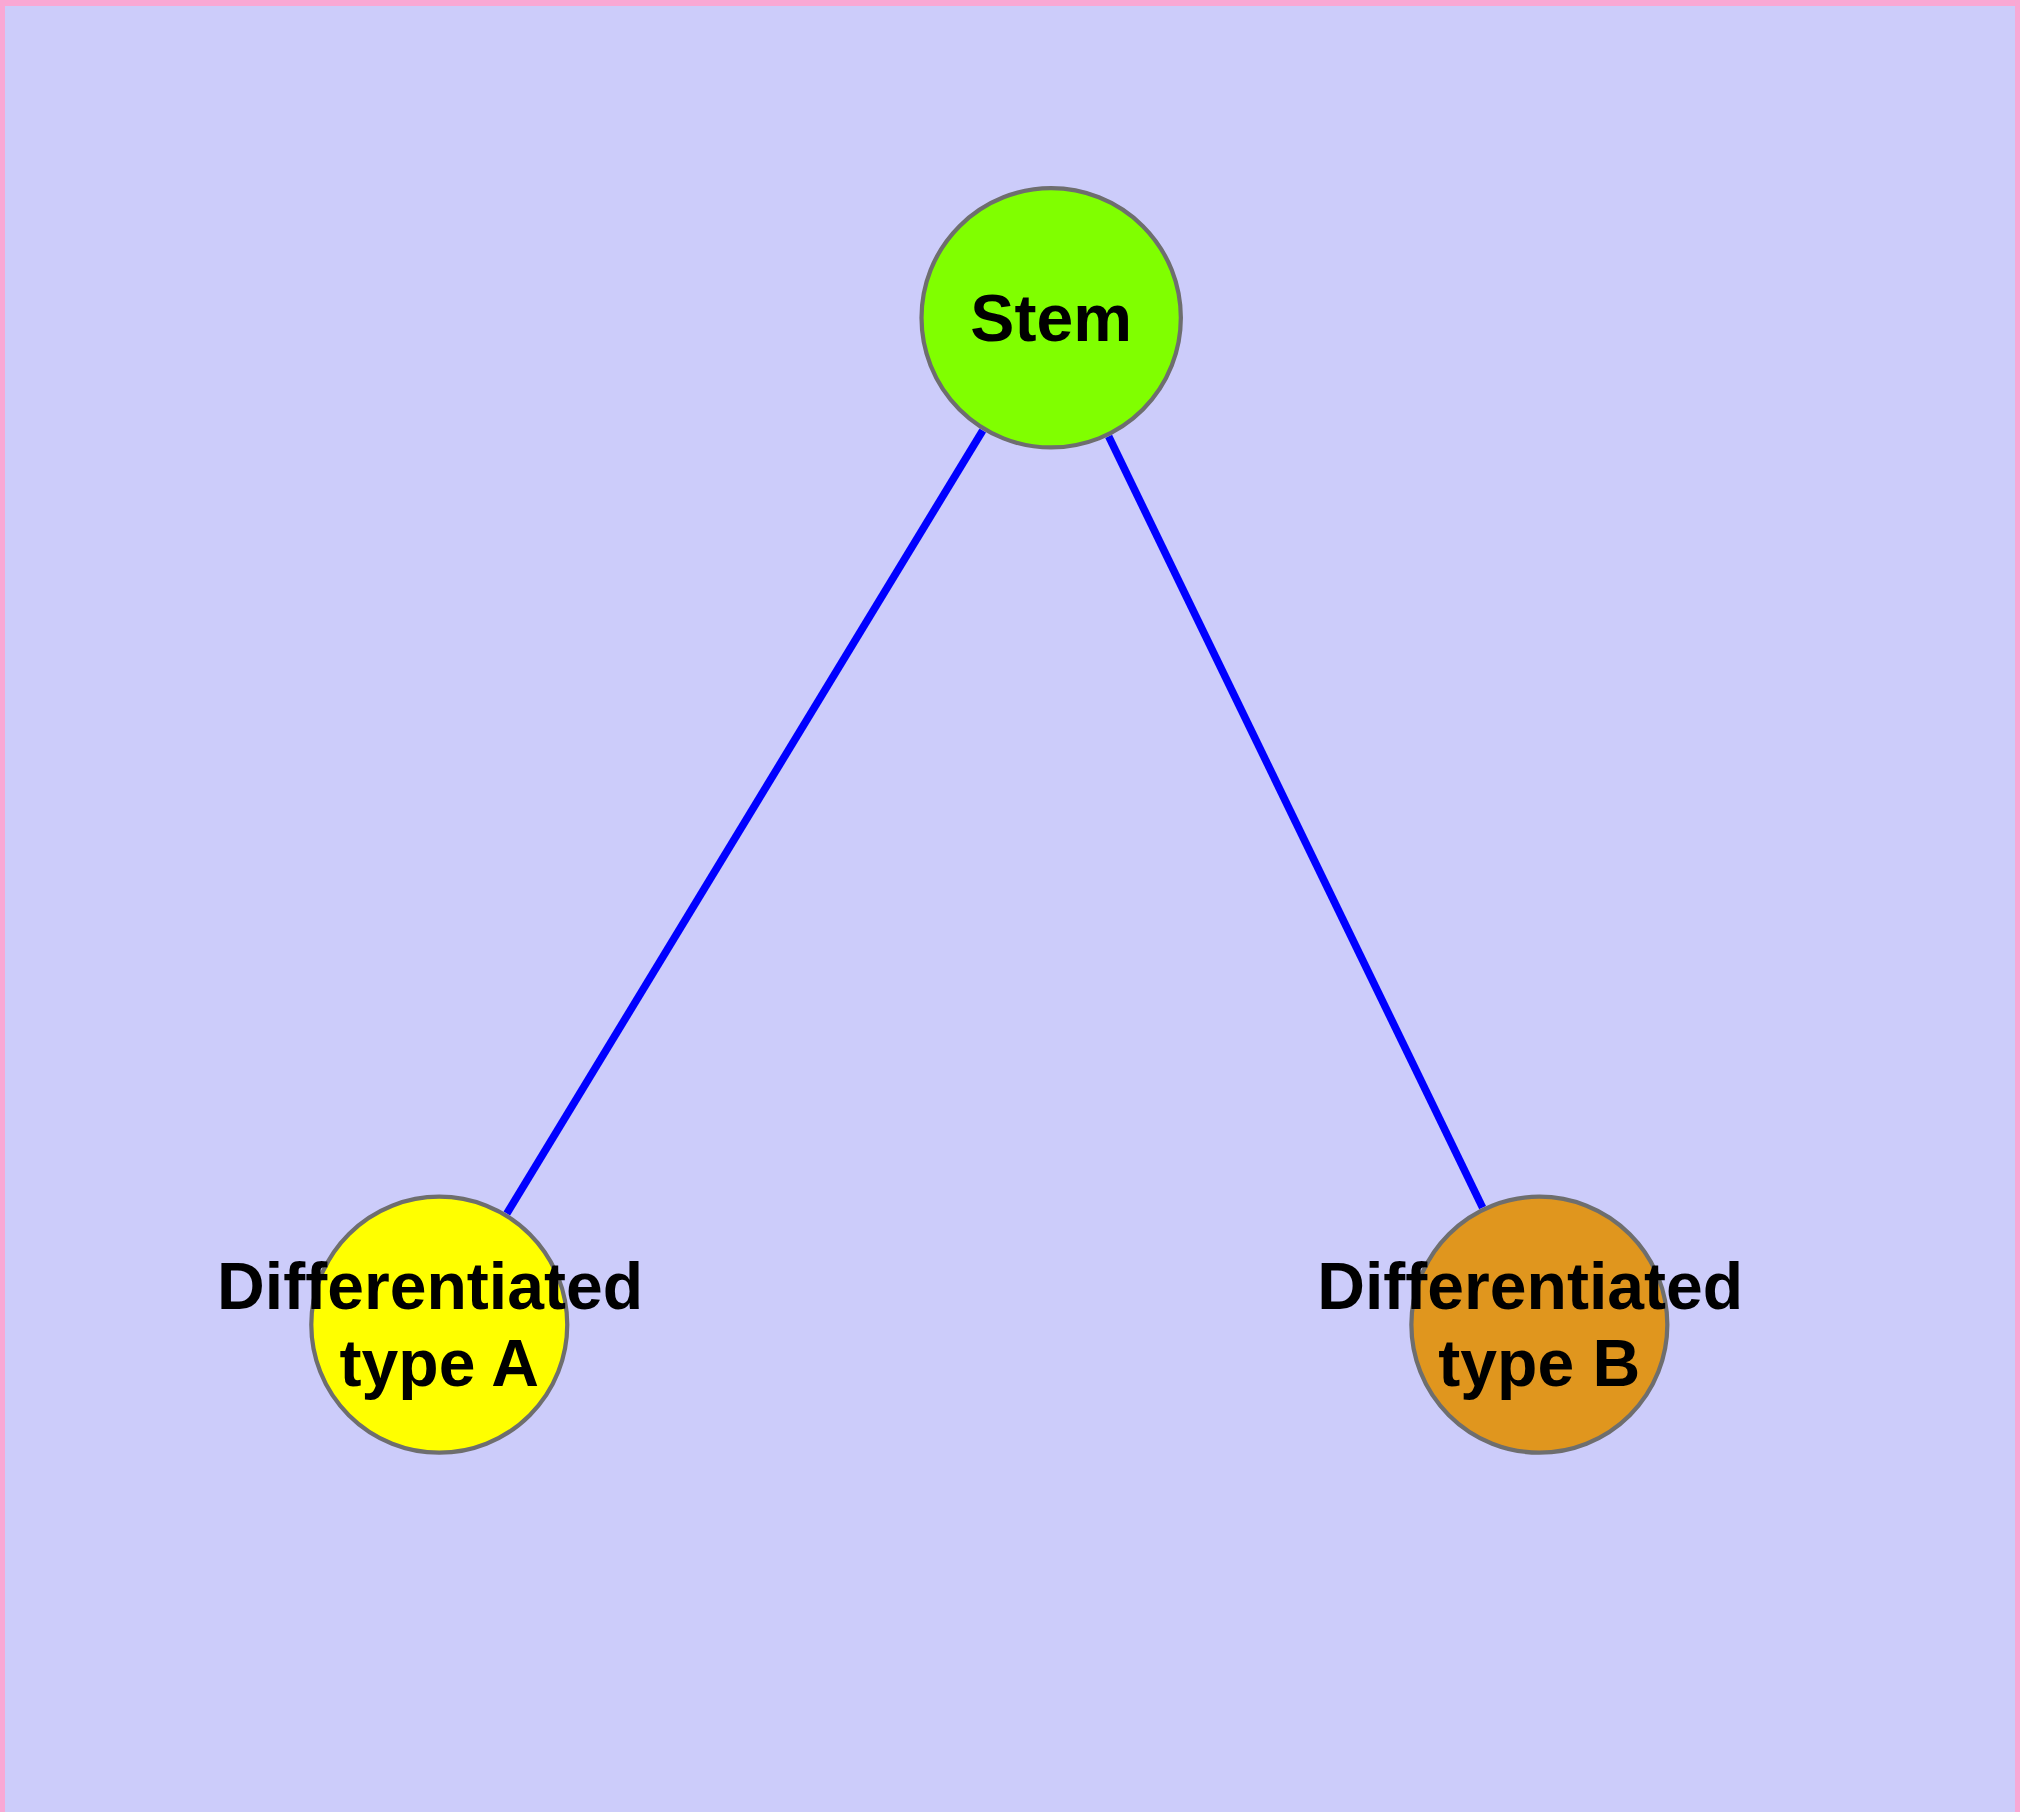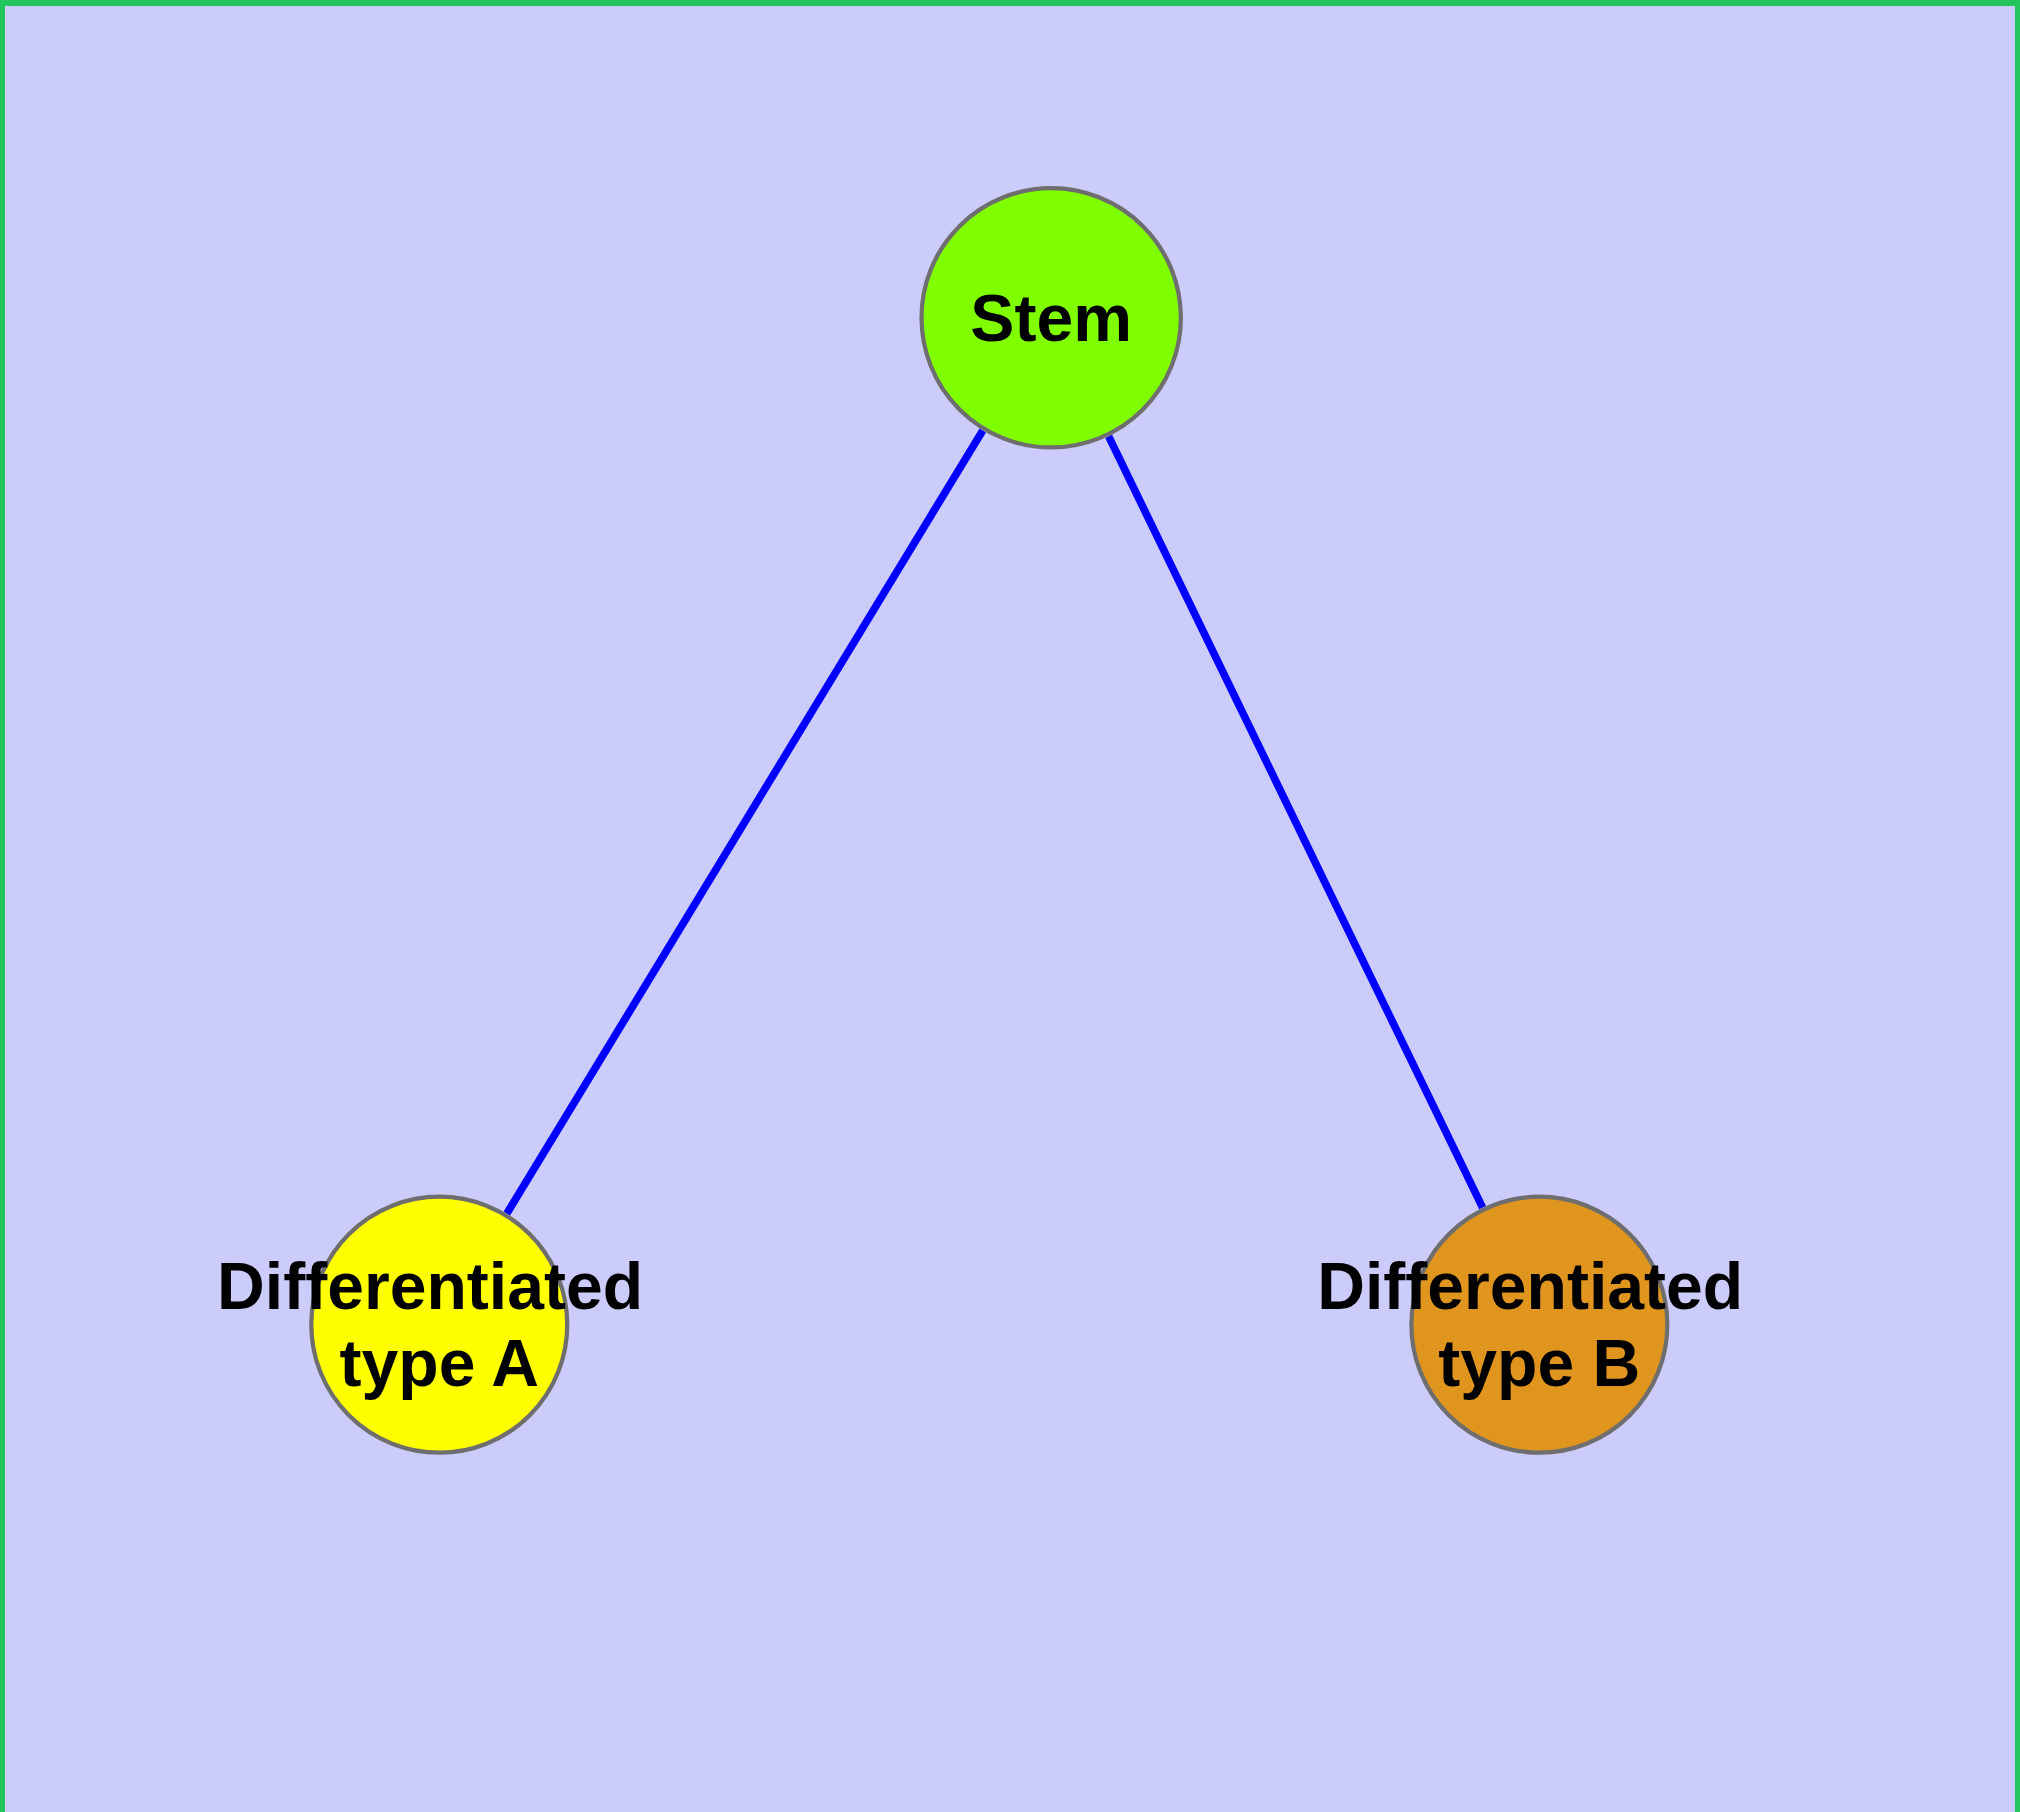--- a/index.html
+++ b/index.html
@@ -38,21 +38,21 @@
     fill: #000000;
     text-anchor: middle;
   }
   .edge-line {
     stroke-linecap: butt;
   }
 </style>
 </head>
 <body>
 
-<div id="canvas" style="background: #22c55e;">
+<div id="canvas" style="background: #f9a8d4;">
   <div id="plot-area" style="background: rgb(204, 204, 250);"></div>
 
   <svg id="graph-svg" viewBox="0 0 2384 2138">
 
     <g>
       <line class="edge-line" x1="1159.2405305333748" y1="507.8840023910675" x2="597.720762463839" y2="1431.8251166107468" stroke="#0000ff" stroke-width="9"></line>
       <line class="edge-line" x1="1307.840530263762" y1="514.921093669009" x2="1749.0320167492769" y2="1424.8785345453834" stroke="#0000ff" stroke-width="9"></line>
     </g>
 
     <g>

